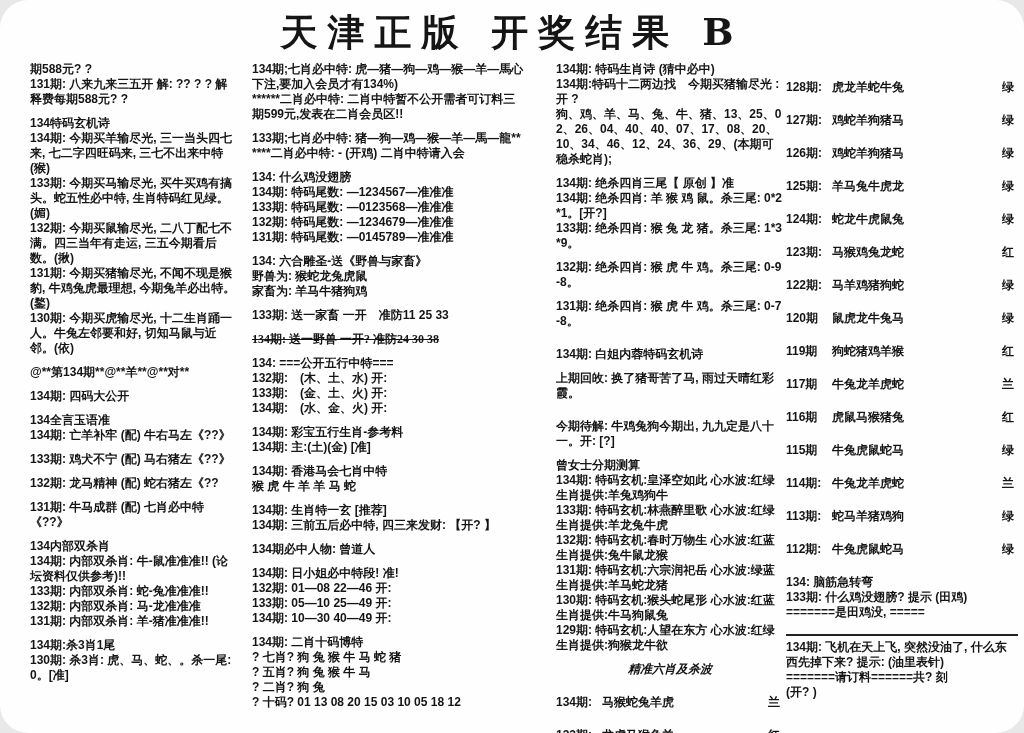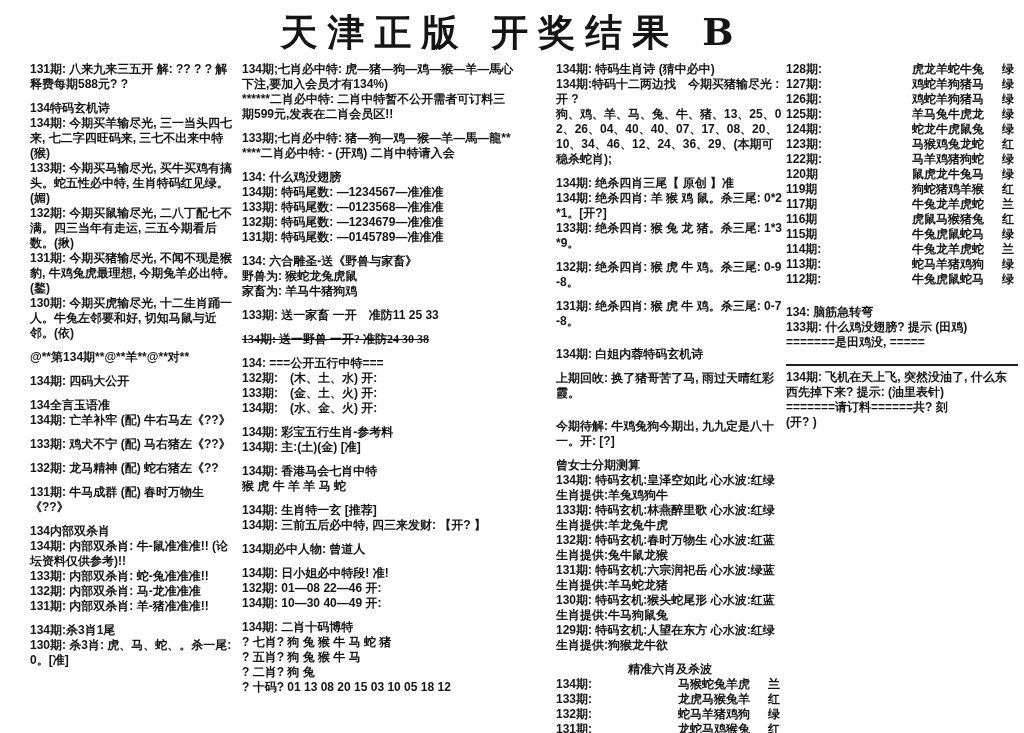--- a/index.html
+++ b/index.html
@@ -1,62 +1,63 @@
 <!DOCTYPE html>
 <html><head>
 <meta charset="utf-8">
 <style>
   html,body{margin:0;padding:0;background:#e8e8e8;}
   .page{position:relative;width:1024px;height:733px;background:#fefefe;overflow:hidden;
-        font-family:"Liberation Sans",sans-serif;color:#151515;}
+        font-family:"Liberation Sans",sans-serif;color:#151515;border-radius:28px;}
   .title{position:absolute;top:8px;left:0;width:100%;text-align:center;
          font-family:"DejaVu Serif",serif;font-weight:bold;font-size:37px;
          letter-spacing:10px;white-space:nowrap;}
   .col{position:absolute;top:62px;font-size:12px;font-weight:bold;line-height:15px;}
   #col1{left:30px;width:208px;}
-  #col2{left:242px;width:272px;}
+  #col2{left:252px;width:272px;}
   #col3{left:556px;width:228px;}
   #col4{left:786px;width:232px;}
   .line{min-height:15px;word-break:break-all;}
   .gap{height:9px;}
   .hr{border-top:2px solid #222;margin:5px 0 4px 0;}
-  .center{text-align:center;}
+  .center{text-align:center;font-style:italic;}
   .strike{text-decoration:line-through;font-family:Liberation Serif, serif;}
   .row{display:flex;align-items:baseline;}
-  .row .pd{width:46px;flex:none;}
-  .row .an{flex:1;text-align:right;}
+  .row .pd{width:46px;flex:none;margin-top:18px;}
+  .row .an{flex:1;text-align:left;}
   .row .cl{width:30px;flex:none;text-align:right;padding-right:4px;}
 </style>
 </head>
 <body>
 
 <div class="page">
   <div class="title">天津正版 开奖结果 B</div>
   <div class="col" id="col1">
+      <div class="line">期588元? ?</div>
       <div class="line">131期: 八来九来三五开 解: ?? ? ? 解释费每期588元? ?</div>
       <div class="gap"></div>
       <div class="line">134特码玄机诗</div>
       <div class="line">134期: 今期买羊输尽光, 三一当头四七来, 七二字四旺码来, 三七不出来中特 (猴)</div>
       <div class="line">133期: 今期买马输尽光, 买牛买鸡有搞头。蛇五性必中特, 生肖特码红见绿。(媚)</div>
       <div class="line">132期: 今期买鼠输尽光, 二八丁配七不满。四三当年有走运, 三五今期看后数。(揪)</div>
       <div class="line">131期: 今期买猪输尽光, 不闻不现是猴豹, 牛鸡兔虎最理想, 今期兔羊必出特。(鍪)</div>
       <div class="line">130期: 今期买虎输尽光, 十二生肖踊一人。牛兔左邻要和好, 切知马鼠与近邻。(依)</div>
       <div class="gap"></div>
       <div class="line">@**第134期**@**羊**@**对**</div>
       <div class="gap"></div>
       <div class="line">134期: 四码大公开</div>
       <div class="gap"></div>
       <div class="line">134全言玉语准</div>
       <div class="line">134期: 亡羊补牢 (配) 牛右马左《??》</div>
       <div class="gap"></div>
       <div class="line">133期: 鸡犬不宁 (配) 马右猪左《??》</div>
       <div class="gap"></div>
       <div class="line">132期: 龙马精神 (配) 蛇右猪左《??</div>
       <div class="gap"></div>
-      <div class="line">131期: 牛马成群 (配) 春时万物生《??》</div>
+      <div class="line">131期: 牛马成群 (配) 七肖必中特《??》</div>
       <div class="gap"></div>
       <div class="line">134内部双杀肖</div>
       <div class="line">134期: 内部双杀肖: 牛-鼠准准准!! (论坛资料仅供参考)!!</div>
       <div class="line">133期: 内部双杀肖: 蛇-兔准准准!!</div>
       <div class="line">132期: 内部双杀肖: 马-龙准准准</div>
       <div class="line">131期: 内部双杀肖: 羊-猪准准准!!</div>
       <div class="gap"></div>
       <div class="line">134期:杀3肖1尾</div>
       <div class="line">130期: 杀3肖: 虎、马、蛇、。杀一尾: 0。[准]</div>
     </div>
@@ -91,20 +92,21 @@
       <div class="line">134期: 香港马会七肖中特</div>
       <div class="line">猴 虎 牛 羊 羊 马 蛇</div>
       <div class="gap"></div>
       <div class="line">134期: 生肖特一玄 [推荐]</div>
       <div class="line">134期: 三前五后必中特, 四三来发财: 【开? 】</div>
       <div class="gap"></div>
       <div class="line">134期必中人物: 曾道人</div>
       <div class="gap"></div>
       <div class="line">134期: 日小姐必中特段! 准!</div>
       <div class="line">132期: 01—08 22—46 开:</div>
+      <div class="line">133期: 05—10 25—49 开:</div>
       <div class="line">134期: 10—30 40—49 开:</div>
       <div class="gap"></div>
       <div class="line">134期: 二肖十码博特</div>
       <div class="line">? 七肖? 狗 兔 猴 牛 马 蛇 猪</div>
       <div class="line">? 五肖? 狗 兔 猴 牛 马</div>
       <div class="line">? 二肖? 狗 兔</div>
       <div class="line">? 十码? 01 13 08 20 15 03 10 05 18 12</div>
     </div>
   <div class="col" id="col3">
       <div class="line">134期: 特码生肖诗 (猜中必中)</div>

